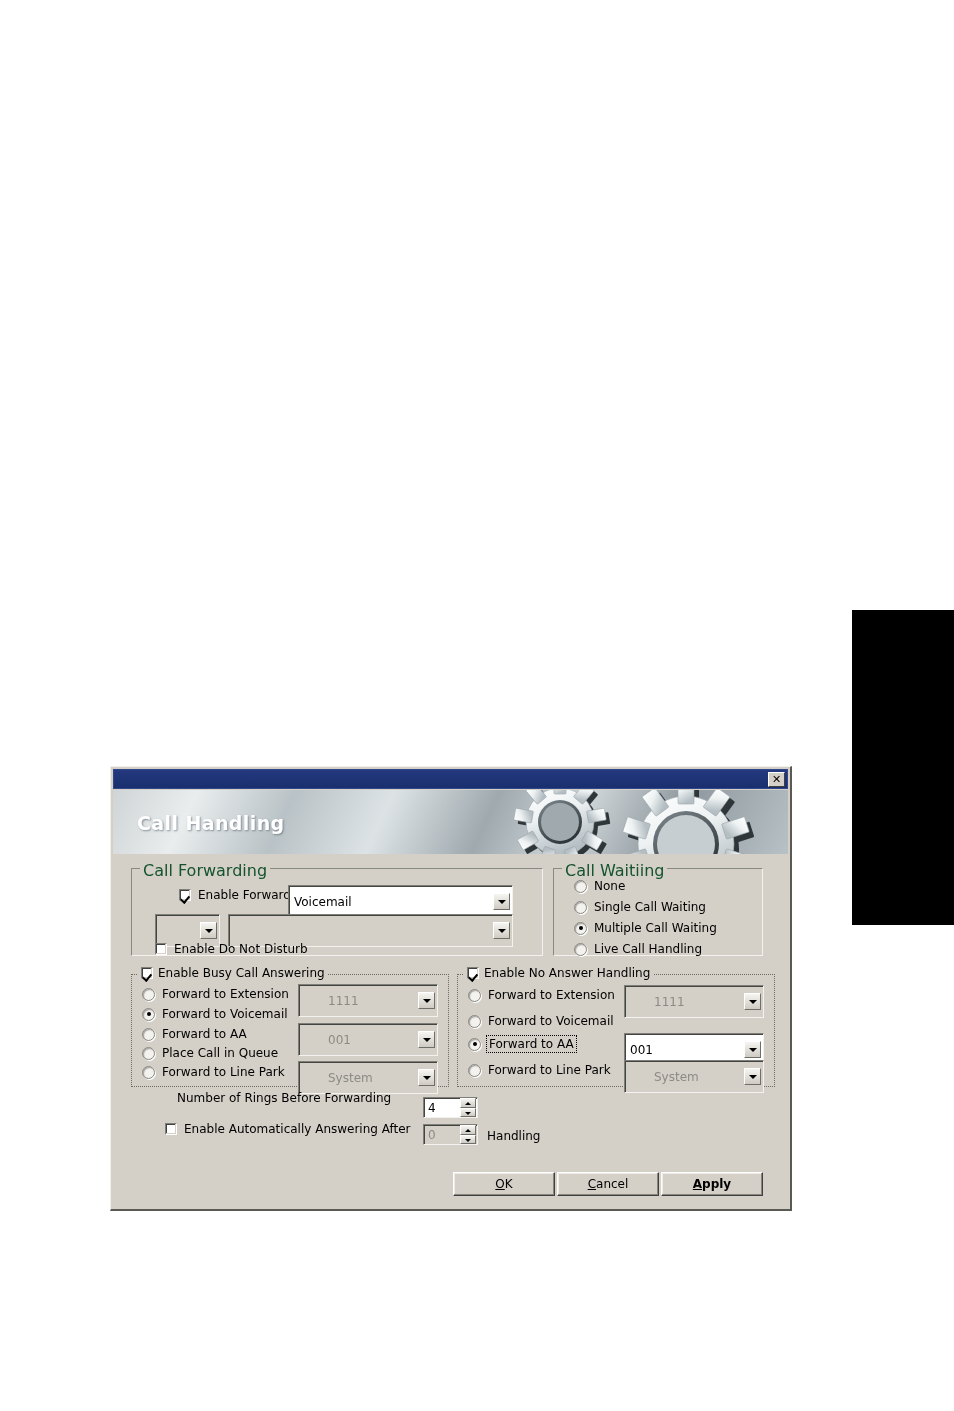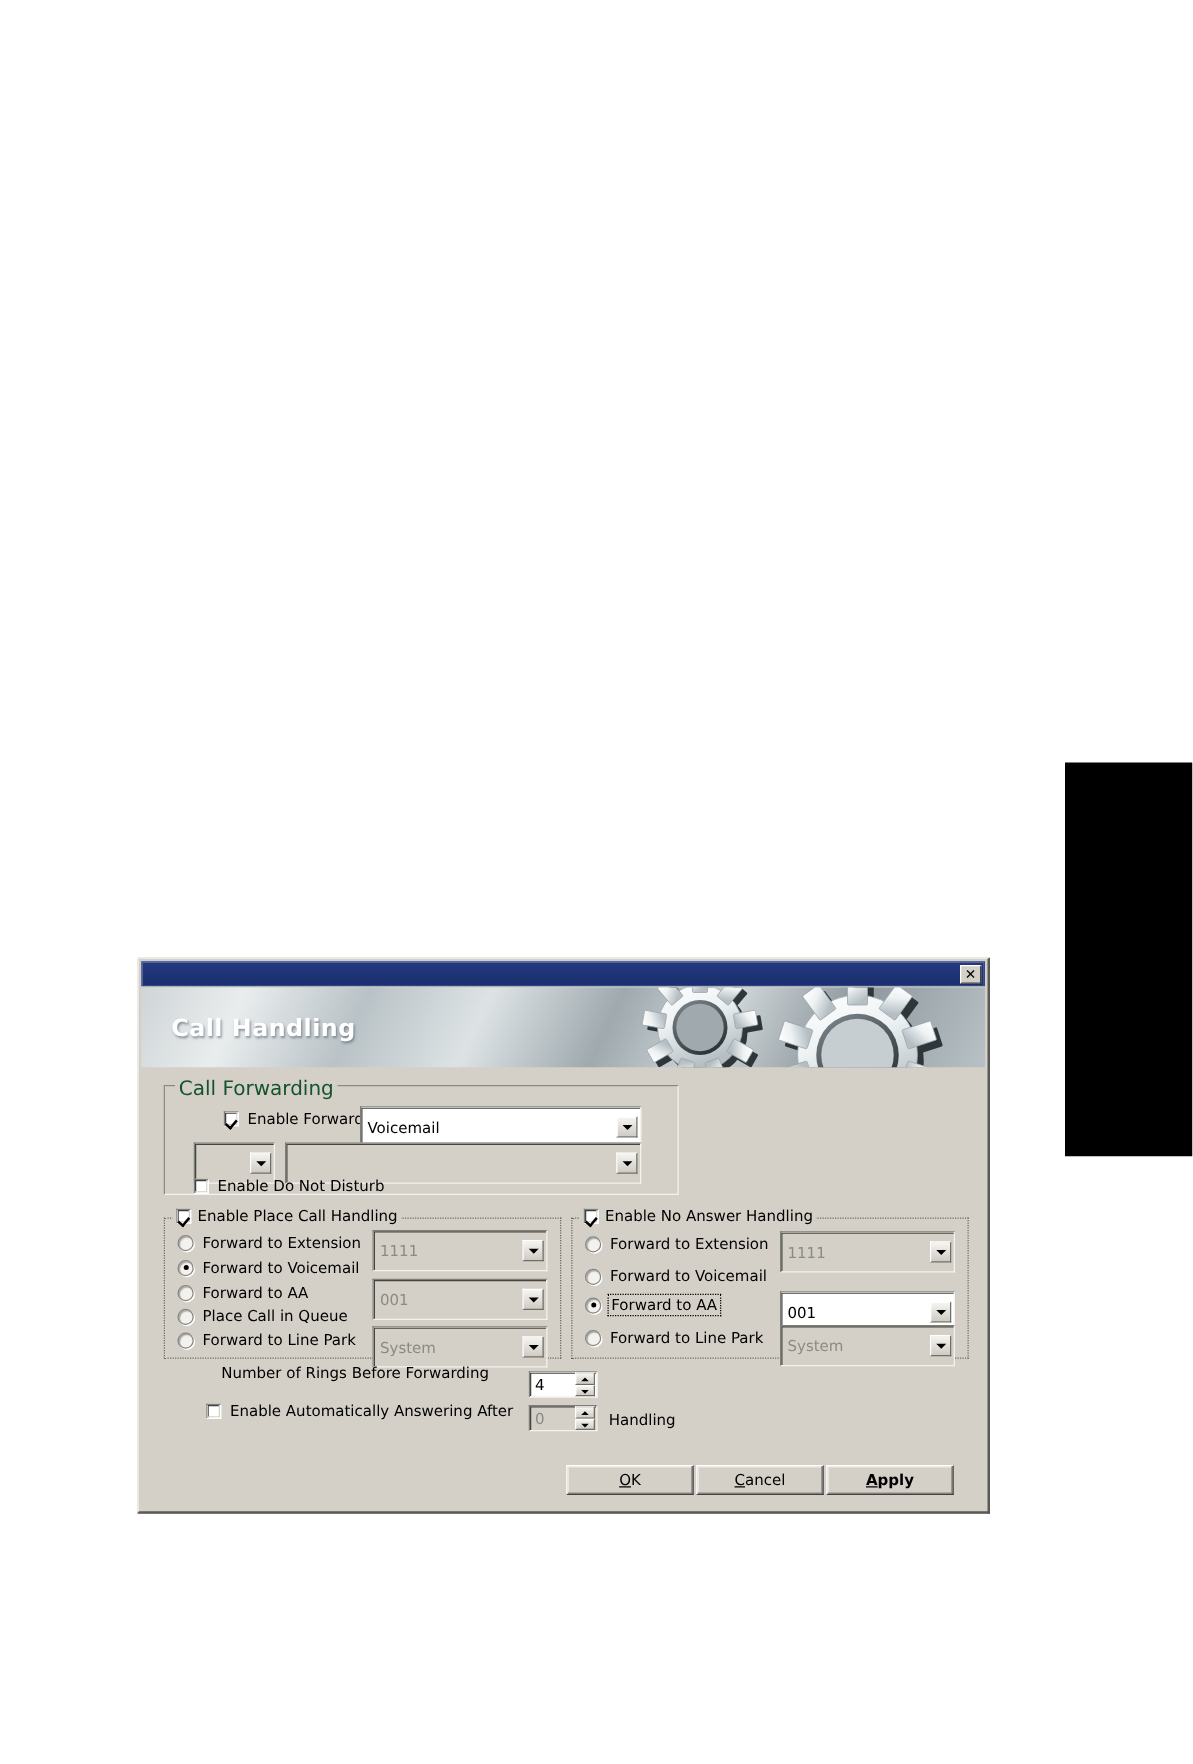--- a/index.html
+++ b/index.html
@@ -229,21 +229,21 @@
   }
   .combo .val {
     padding-left: 5px;
     flex: 1 1 auto;
     overflow: hidden;
     white-space: nowrap;
   }
   .combo.disabled {
     background: #d4d0c8;
   }
-  .combo.disabled .val { color: #8b8b85; }
+  .combo.disabled .val { color: #8b8b85; margin-left: 24px; }
   .combo .arrow {
     width: 17px;
     height: 17px;
     margin-right: 2px;
     background: linear-gradient(to bottom, #f6f5f1, #cfcbc3);
     border-left: 1px solid #ffffff;
     border-top: 1px solid #ffffff;
     border-right: 1px solid #6f6f69;
     border-bottom: 1px solid #6f6f69;
     box-sizing: border-box;
@@ -455,25 +455,45 @@
         <span class="val"></span>
         <span class="arrow"></span>
       </div>
 
       <div class="row" style="left:23px; top:73px;">
         <div class="cb"></div>
         <span class="lbl">Enable Do Not Disturb</span>
       </div>
     </div>
 
+    <div class="group" style="left:440px; top:14px; width:210px; height:88px;">
+      <div class="legend">Call Waitiing</div>
+
+      <div class="row" style="left:20px; top:10px;">
+        <div class="rd"></div>
+        <span class="lbl">None</span>
+      </div>
+      <div class="row" style="left:20px; top:31px;">
+        <div class="rd"></div>
+        <span class="lbl">Single Call Waiting</span>
+      </div>
+      <div class="row" style="left:20px; top:52px;">
+        <div class="rd checked"></div>
+        <span class="lbl">Multiple Call Waiting</span>
+      </div>
+      <div class="row" style="left:20px; top:73px;">
+        <div class="rd"></div>
+        <span class="lbl">Live Call Handling</span>
+      </div>
+    </div>
 
     <div class="group dashed" style="left:18px; top:120px; width:318px; height:113px;">
       <div class="legend-check">
         <span class="cb checked"></span>
-        <span>Enable Place Call Handling</span>
+        <span>Enable Busy Call Answering</span>
       </div>
 
       <div class="row" style="left:10px; top:12px;">
         <div class="rd"></div>
         <span class="lbl">Forward to Extension</span>
       </div>
       <div class="combo disabled" style="left:166px; top:9px; width:140px;">
         <span class="val">1111</span>
         <span class="arrow"></span>
       </div>

